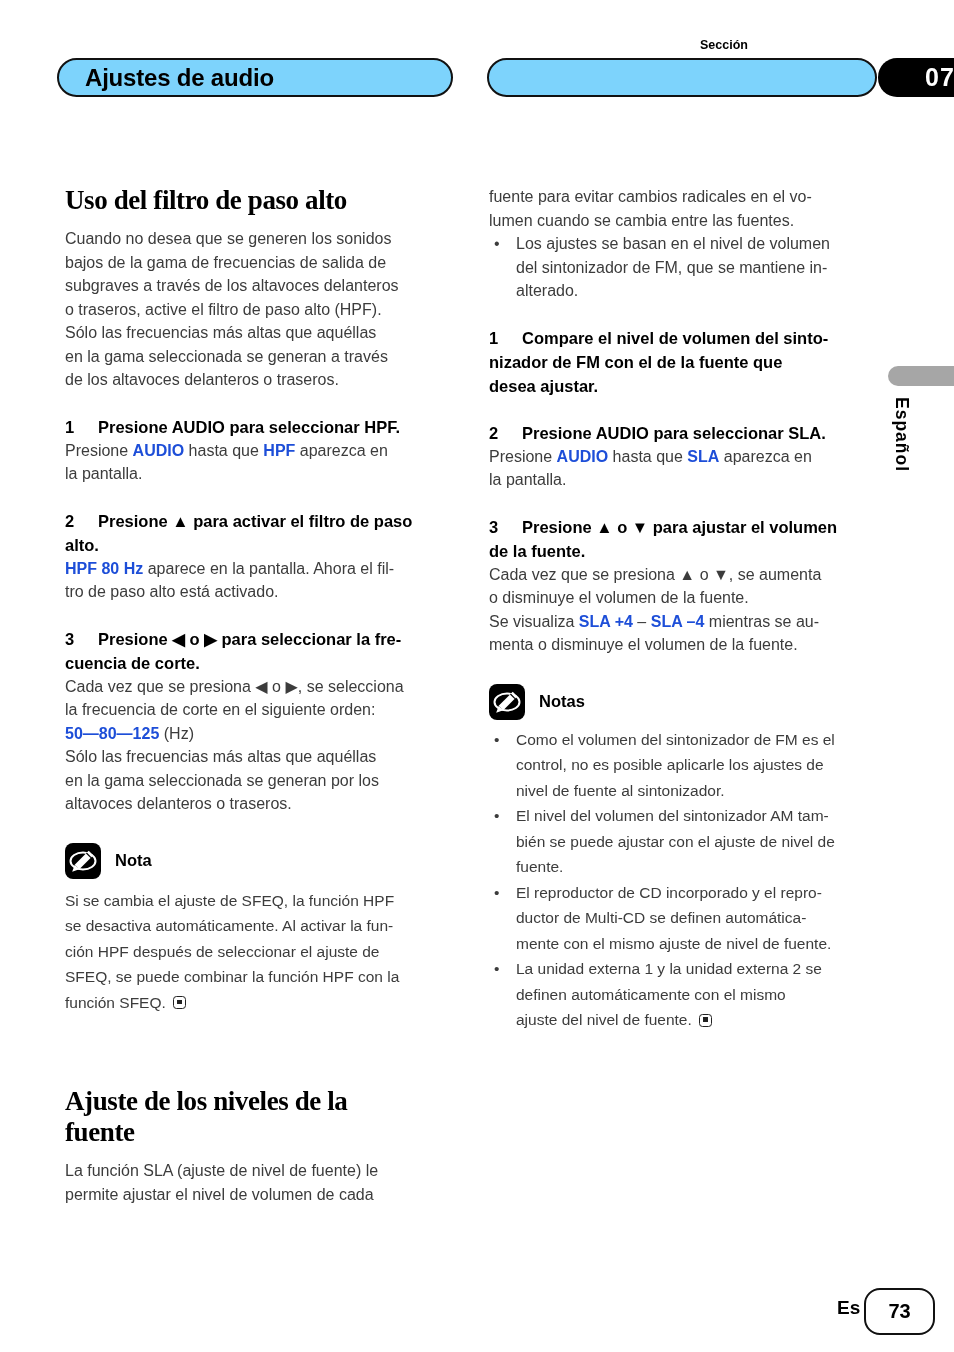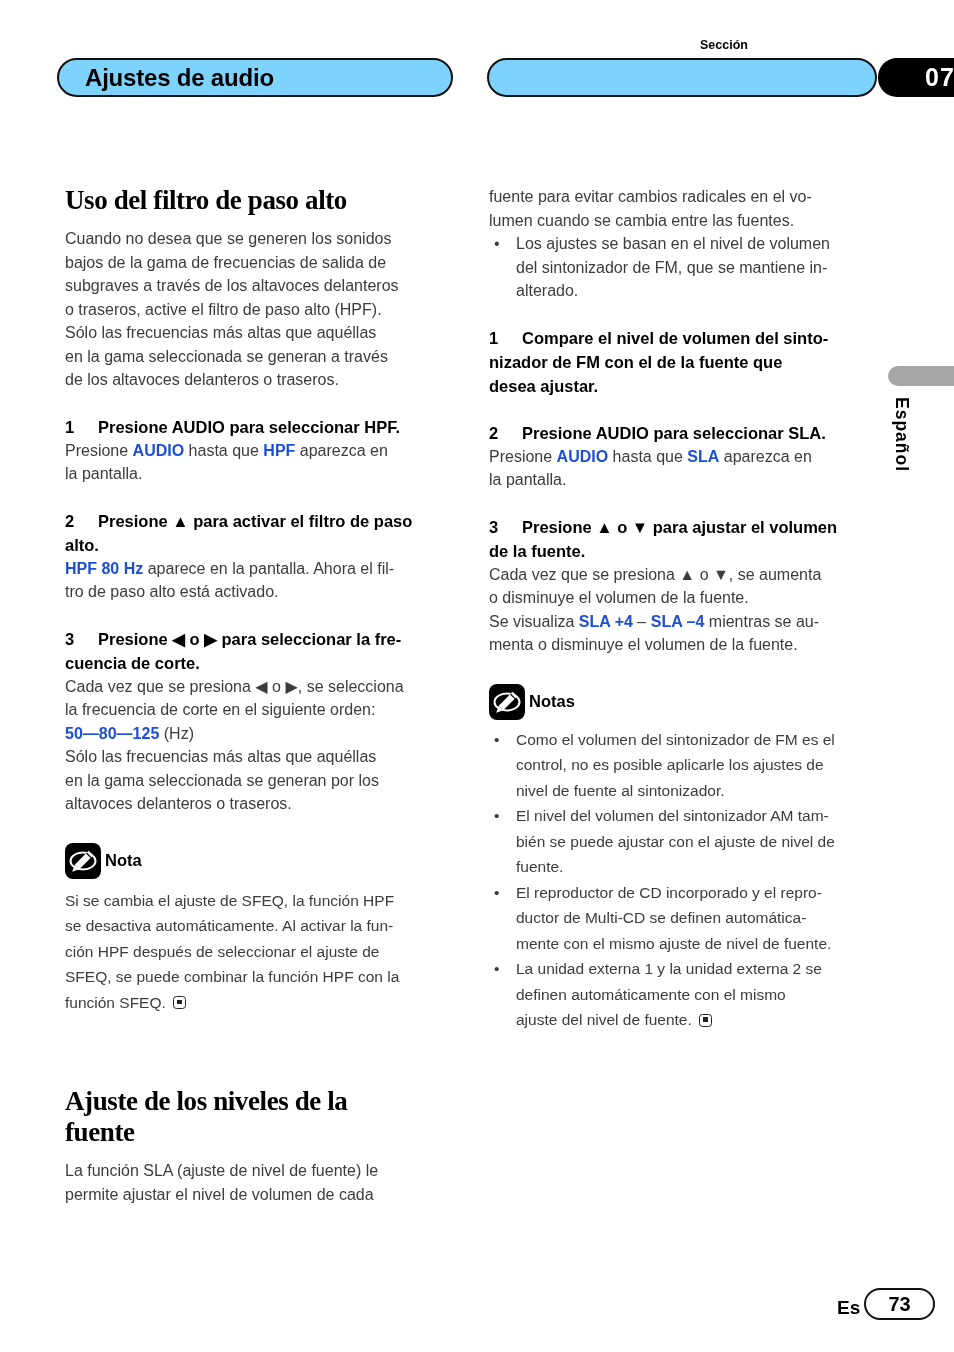--- a/index.html
+++ b/index.html
@@ -51,38 +51,38 @@
   .b { font-weight:bold; color:#1d4ed8; }
   .step-head {
     font-size:16.5px; line-height:24px; font-weight:bold; color:#000;
     margin-top:23px;
   }
   .step-head .num { display:inline-block; min-width:33px; }
   .sq-item .sq { font-size:15px; margin-right:11px; color:#111; }
   .hang { position:relative; padding-left:27px; }
   .hang .marker { position:absolute; left:5px; top:0; color:#3c3c3c; }
   
-  .note-head { margin-top:27px; display:flex; align-items:center; gap:4px; }
+  .note-head { margin-top:27px; display:flex; align-items:center; gap:14px; }
   .note-label { font-size:16.5px; font-weight:bold; color:#000; }
   .note-icon { width:36px; height:36px; flex:0 0 auto; }
   .note-body { margin-top:9px; font-size:15.5px; line-height:25.5px; }
   .notes-list { margin-top:7px; }
   .notes-list .hang { font-size:15.5px; line-height:25.5px; }
   .endmark {
     display:inline-block; width:13px; height:13px; box-sizing:border-box;
     border:1.6px solid #222; border-radius:3.5px; position:relative;
     vertical-align:-1.5px; margin-left:3px;
   }
   .endmark::after {
     content:""; position:absolute; left:2.6px; top:2.6px; width:4.8px; height:4.8px; background:#222;
   }
   
   .footer-lang { position:absolute; left:837px; top:1297px; font-size:19px; font-weight:bold; color:#000; }
   .page-pill {
-    position:absolute; left:864px; top:1288px; width:71px; height:32px; box-sizing:border-box;
+    position:absolute; left:864px; top:1288px; width:71px; height:47px; box-sizing:border-box;
     border:2.5px solid #111; border-radius:16px; display:flex; align-items:center; justify-content:center;
   }
   .page-pill span { font-size:20px; font-weight:bold; color:#000; }
 </style>
 </head>
 <body>
 
 <div class="page">
 
   <div class="pill left">

